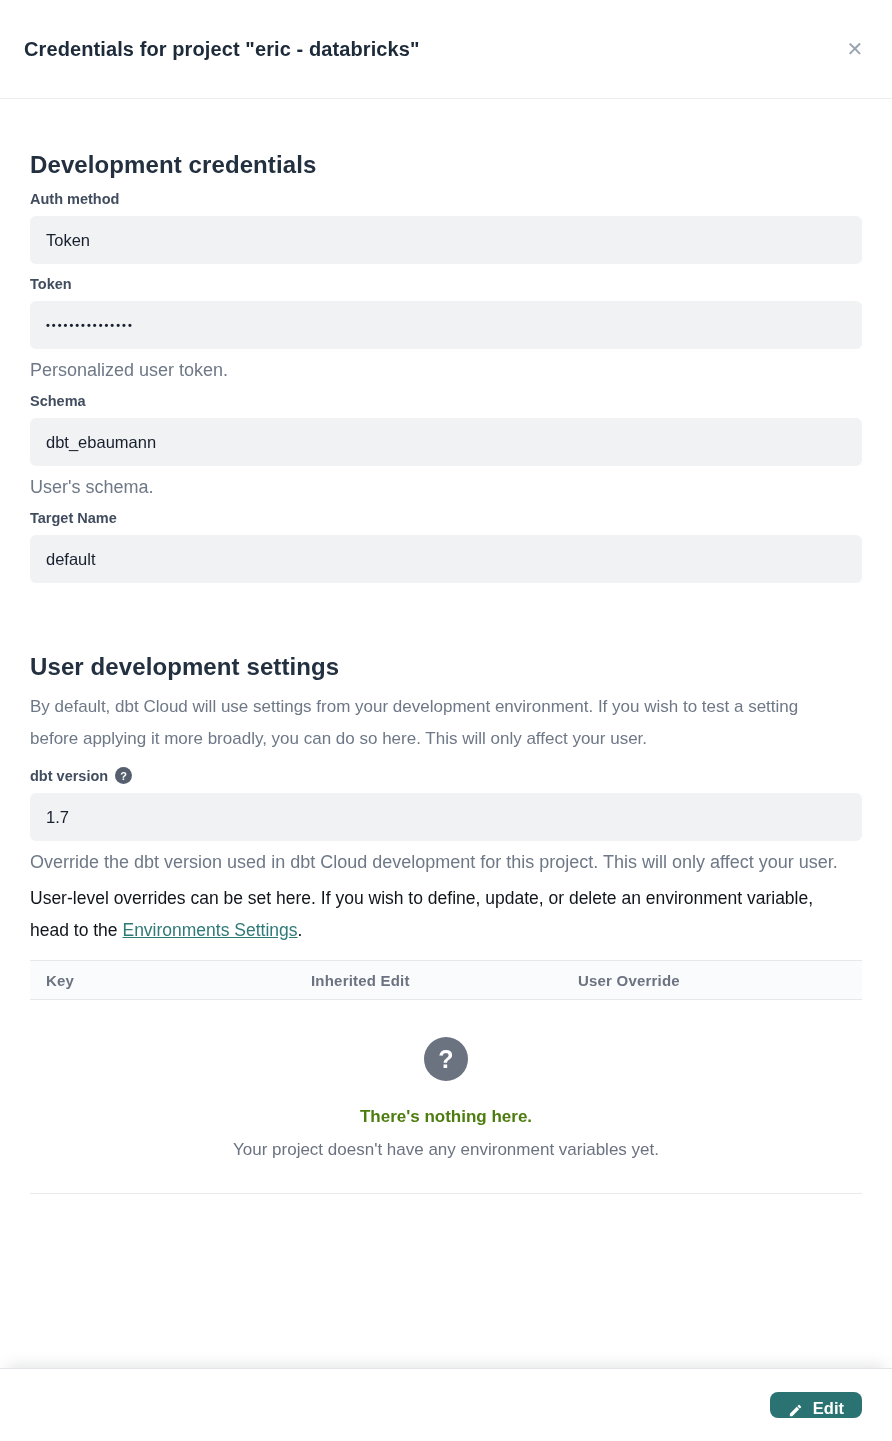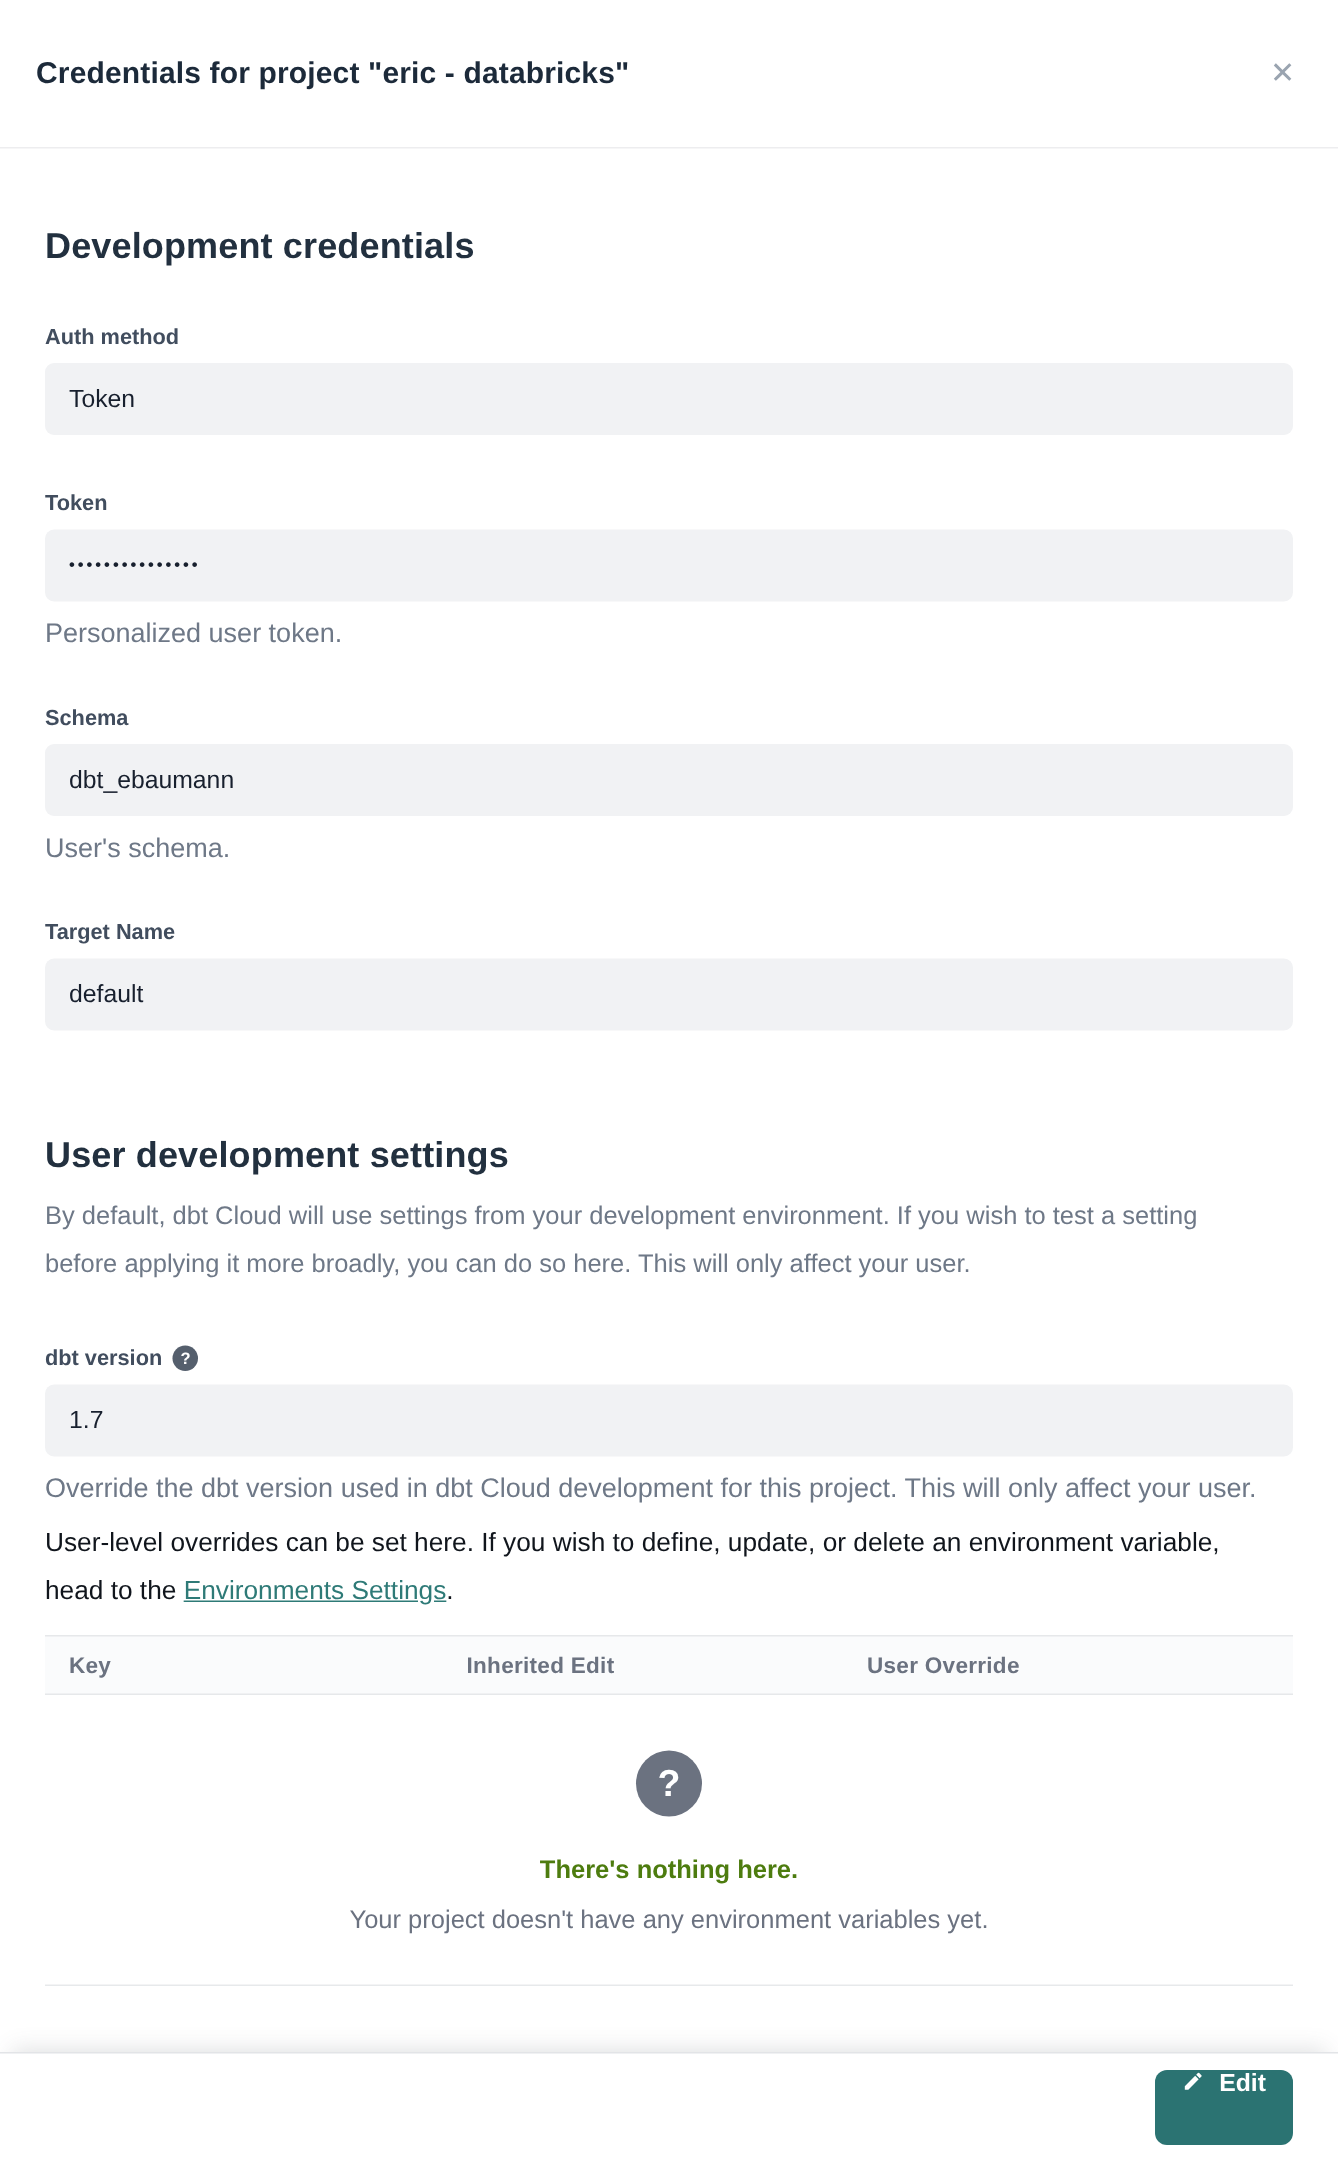--- a/index.html
+++ b/index.html
@@ -37,21 +37,21 @@
 
   .section-heading {
     font-size: 24px; font-weight: 700; color: #22303f;
     letter-spacing: .1px;
   }
   .section-heading.first { padding-top: 52px; }
   .section-heading.second { padding-top: 70px; }
   .section-heading.third { padding-top: 62px; }
 
   .field-label {
-    margin-top: 38px;
+    margin-top: 12px;
     font-size: 14.5px; font-weight: 700; color: #414d5e;
     display: flex; align-items: center; gap: 7px;
   }
   .text-input {
     margin-top: 9px;
     width: 100%; height: 48px;
     background: #f1f2f4;
     border: none; border-radius: 6px;
     padding: 0 16px;
     font-family: "Liberation Sans", sans-serif;
@@ -136,22 +136,22 @@
   .modal-footer {
     position: absolute; left: 0; right: 0; bottom: 0;
     height: 73px;
     background: #ffffff;
     border-top: 1px solid #e2e4e7;
     box-shadow: 0 -10px 14px -8px rgba(90, 95, 100, 0.18);
     display: flex; align-items: center; justify-content: flex-end;
     padding: 0 30px;
   }
   .edit-btn {
-    display: inline-flex; align-items: flex-start; gap: 10px;
-    height: 50px; padding: 0 18px;
+    display: inline-flex; align-items: flex-end; gap: 10px;
+    height: 26px; padding: 0 18px;
     background: #2b7372; color: #ffffff;
     border: none; border-radius: 8px;
     font-family: "Liberation Sans", sans-serif;
     font-size: 16.5px; font-weight: 600;
     cursor: pointer;
   }
   .edit-btn svg { display: block; }
 </style>
 </head>
 <body>

